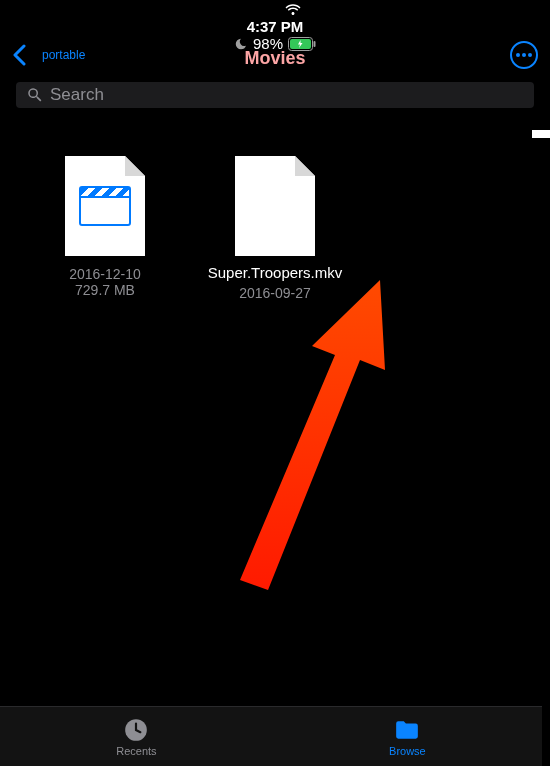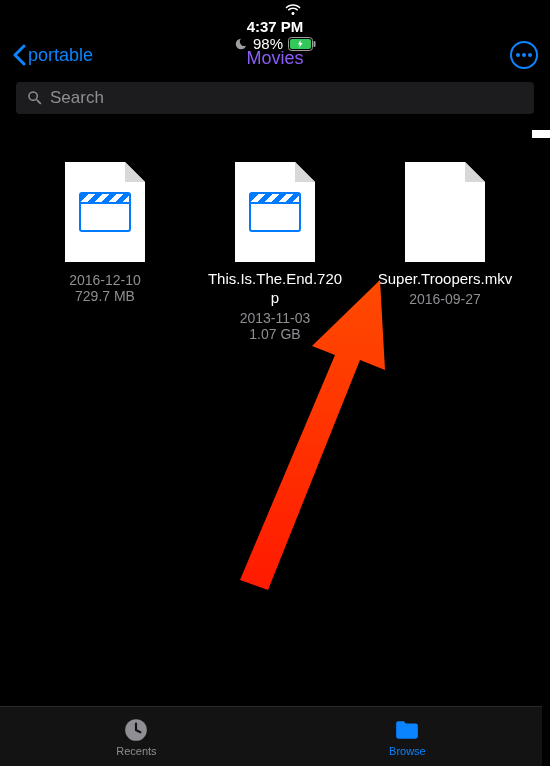--- a/index.html
+++ b/index.html
@@ -62,52 +62,52 @@
       display: flex;
       align-items: center;
       justify-content: space-between;
       padding: 0 12px;
       position: relative;
     }
     .back-btn {
       display: flex;
       align-items: center;
       color: #0a84ff;
-      font-size: 18px;
-      gap: 2px;
+      font-size: 12px;
+      gap: 16px;
       cursor: pointer;
       justify-content: space-between;
     }
     .nav-title {
       position: absolute;
       left: 50%;
       transform: translateX(-50%);
       font-size: 18px;
-      font-weight: 400;
-      color: #8b5cf6;
+      font-weight: 700;
+      color: #fca5a5;
       margin-top: 7px;
     }
     .more-btn {
       width: 28px;
       height: 28px;
       border: 2px solid #0a84ff;
       border-radius: 50%;
       display: flex;
       align-items: center;
       justify-content: center;
       color: #0a84ff;
       cursor: pointer;
     }
     .search-bar-wrap {
       padding: 4px 16px 12px;
     }
     .search-bar {
       background: #1c1c1e;
       border-radius: 4px;
-      height: 32px;
+      height: 26px;
       display: flex;
       align-items: center;
       padding: 0 10px;
       gap: 6px;
       color: #8e8e93;
     }
     .search-input {
       font-size: 17px;
       color: #8e8e93;
     }
@@ -275,34 +275,20 @@
         <path d="M60 0 L60 20 L80 20 Z" fill="#d8d8d8"></path>
       </svg>
       <div class="video-thumb">
         <div class="clapper-top"></div>
       </div>
     </div>
     <div class="file-date">2016-12-10</div>
     <div class="file-size">729.7 MB</div>
   </div>
 
-  <div class="file-item">
-    <div class="file-icon-wrap">
-      <svg class="file-page" viewBox="0 0 80 100">
-        <path d="M0 0 L60 0 L80 20 L80 100 L0 100 Z" fill="#fff"></path>
-        <path d="M60 0 L60 20 L80 20 Z" fill="#d8d8d8"></path>
-      </svg>
-      <div class="video-thumb">
-        <div class="clapper-top"></div>
-      </div>
-    </div>
-    <div class="file-name">This.Is.The.End.720p</div>
-    <div class="file-date">2013-11-03</div>
-    <div class="file-size">1.07 GB</div>
-  </div>
 
   <div class="file-item">
     <div class="file-icon-wrap">
       <svg class="file-page" viewBox="0 0 80 100">
         <path d="M0 0 L60 0 L80 20 L80 100 L0 100 Z" fill="#fff"></path>
         <path d="M60 0 L60 20 L80 20 Z" fill="#d8d8d8"></path>
       </svg>
     </div>
     <div class="file-name">Super.Troopers.mkv</div>
     <div class="file-date">2016-09-27</div>

